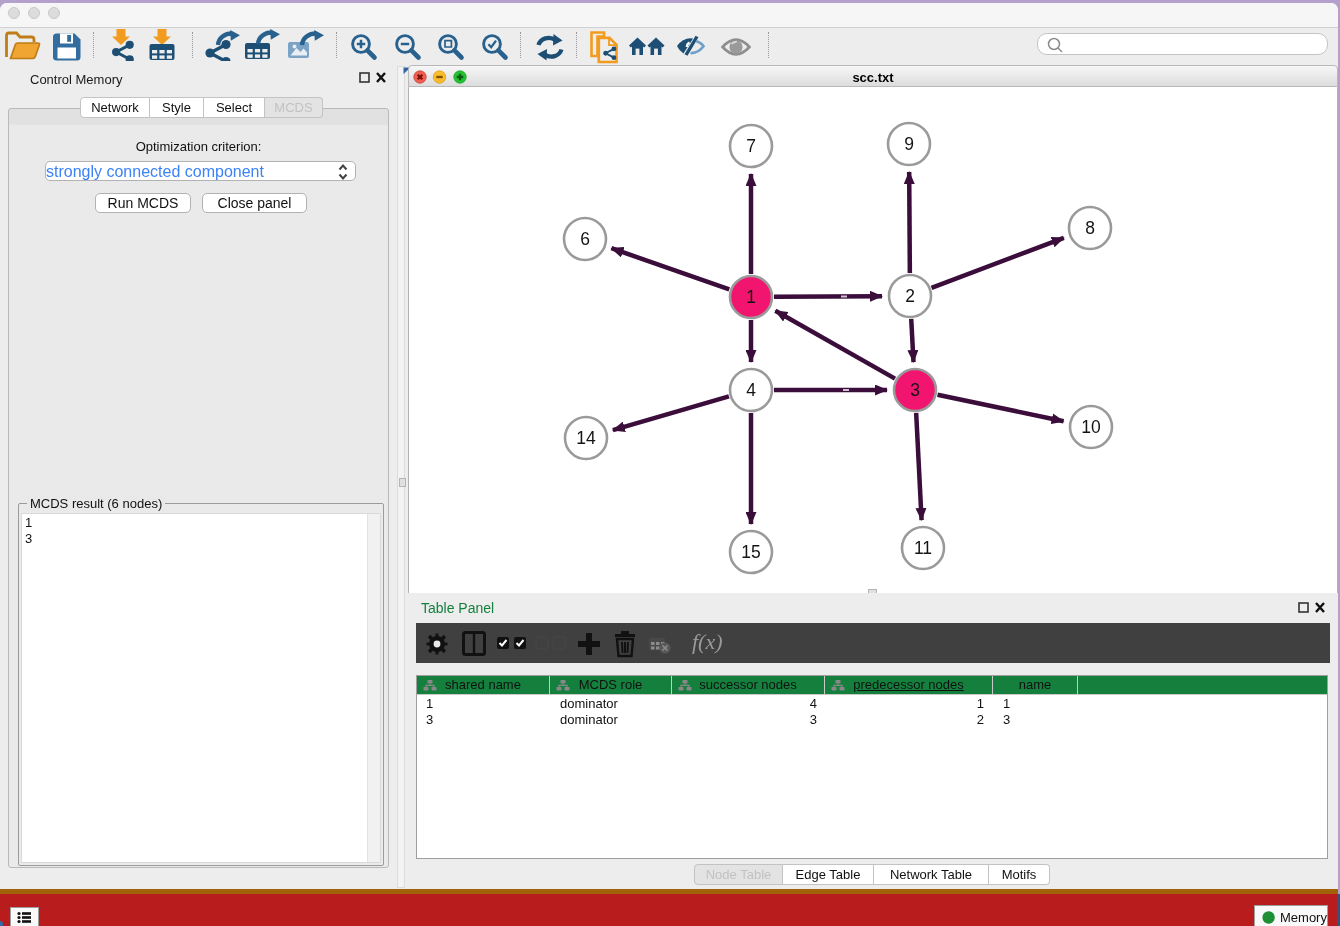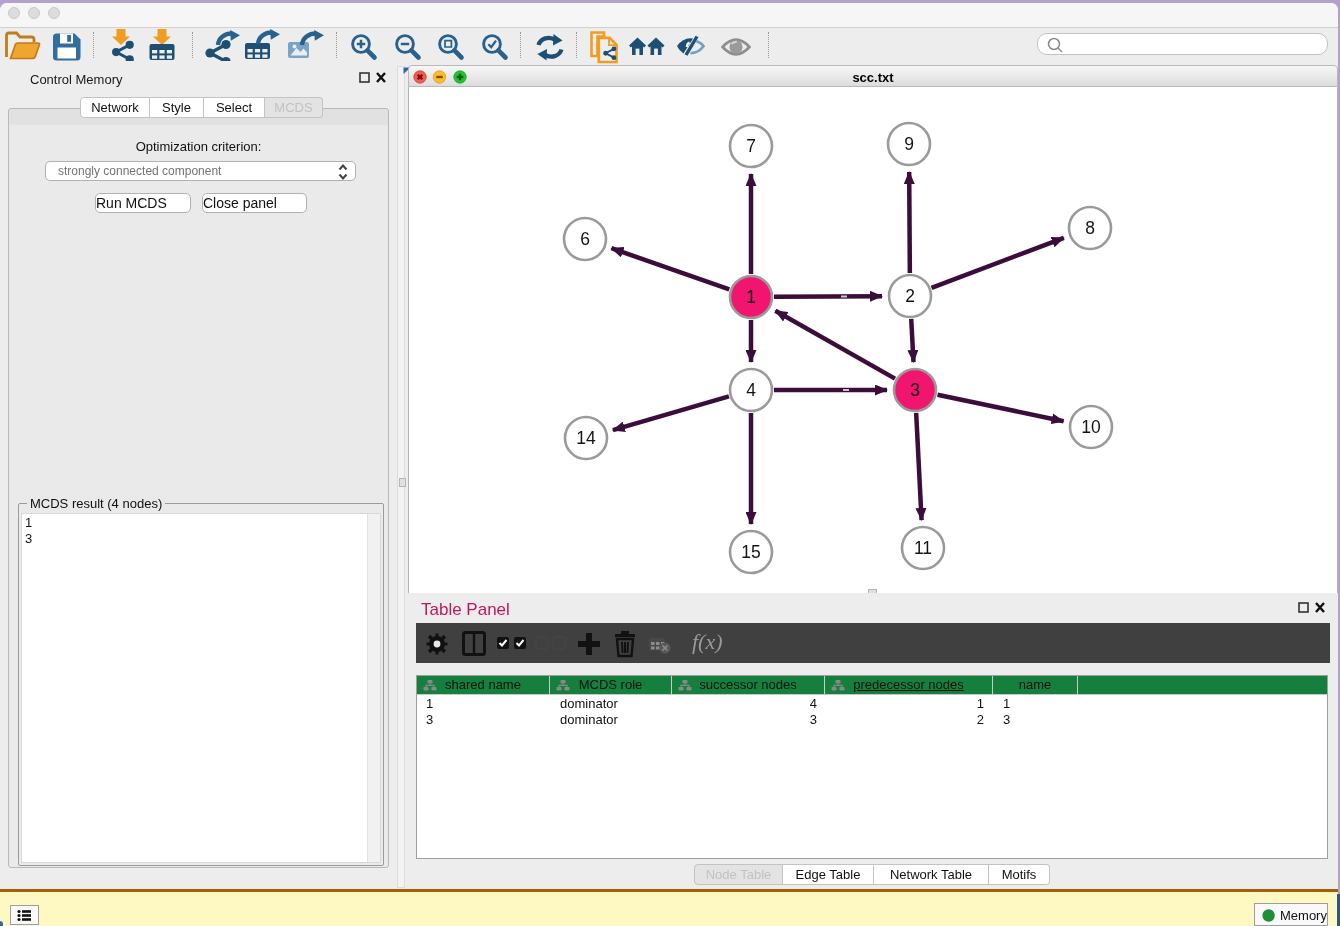--- a/index.html
+++ b/index.html
@@ -27,25 +27,25 @@
 .cp-tabs { position:absolute; left:80px; top:34px; height:21px; z-index:3; }
 .tab { position:relative; float:left; height:21px; line-height:20px; text-align:center;
   background:#fff; border:1px solid #c3c3c3; border-left:none; font-size:13px; color:#111; }
 .tab:first-child { border-left:1px solid #c3c3c3; border-radius:4px 0 0 4px; }
 .tab.sel { background:#e3e3e3; color:#c2c2c2; border-radius:0 4px 4px 0; }
 .cp-pane { position:absolute; left:8px; top:45px; width:381px; height:760px;
   background:linear-gradient(#e1e1e1 0px, #e1e1e1 15px, #eaeaea 17px, #eaeaea 100%); border:1px solid #b9b9b9; border-radius:3px; }
 .opt-label { position:absolute; left:0; top:30px; width:100%; text-align:center;
   font-size:13px; color:#111; }
 .combo { position:absolute; left:36px; top:52px; width:311px; height:20px; background:#fff;
-  border:1px solid #b2b2b2; border-radius:5px; font-size:12px; color:#737373; line-height:19px;
-  padding-left:12px; }
+  border:1px solid #b2b2b2; border-radius:5px; font-size:16px; color:#3b82f6; line-height:19px;
+  }
 .combo .arrows { position:absolute; right:6px; top:2px; }
 .btn { position:absolute; height:20px; background:#fff; border:1px solid #b2b2b2;
-  border-radius:5px; font-size:14px; color:#111; line-height:19px; }
+  border-radius:5px; font-size:14px; color:#111; text-align:center; line-height:19px; }
 .fieldset { position:absolute; left:9px; top:394px; width:366px; height:363px;
   border:1px solid #9b9b9b; border-radius:2px; }
 .fs-inner { position:absolute; left:2px; right:2px; top:9px; bottom:2px; background:#fff;
   border:1px solid #d9d9d9; }
 .fs-legend { position:absolute; left:8px; top:-8px; background:#e9e9e9; padding:0 3px;
   font-size:13px; color:#111; }
 .fs-text { position:absolute; left:6px; top:11px; font-size:13px; color:#111; line-height:16px; }
 .fs-scroll { position:absolute; right:3px; top:10px; bottom:3px; width:13px;
   background:#f1f1f1; border-left:1px solid #e2e2e2; }
 
@@ -58,34 +58,34 @@
   background:linear-gradient(#f7f7f7,#dcdcdc); border:1px solid #b9b9b9; border-radius:4px 4px 0 0;
   }
 .net-title .t { position:absolute; top:4px; width:100%; text-align:center; font-size:13px;
   font-weight:bold; color:#000; }
 .net-body { position:absolute; left:0; top:22px; width:930px; height:506px; background:#fff;
   border-left:1px solid #b3b3b3; border-right:1px solid #b3b3b3; }
 .hgrip { position:absolute; left:460px; top:524px; width:9px; height:7px;
   background:#e0e0e0; border:1px solid #b5b5b5; }
 
 .tp { position:absolute; left:408px; top:590px; width:930px; height:298px; background:#ededed; }
-.tp-head { position:absolute; left:13px; top:7px; font-size:17px; color:#be185d; }
+.tp-head { position:absolute; left:13px; top:7px; font-size:14px; color:#15803d; }
 .tp-toolbar { position:absolute; left:8px; top:30px; width:914px; height:40px; background:#404040; }
 .tbl { position:absolute; left:8px; top:82px; width:912px; height:184px; background:#fff;
   border:1px solid #9e9e9e; }
 .tbl-header { position:absolute; left:0; top:0; width:100%; height:19px; background:#15803d;
   border-bottom:1px solid #c9c9c9; font-size:13px; color:#111; }
 .th { position:absolute; top:0; height:19px; line-height:18px; text-align:center;
   border-right:1px solid #c9c9c9; }
 .tr { position:absolute; width:100%; height:16px; font-size:13px; color:#111; }
 .td { position:absolute; line-height:16px; }
 .tp-tabs { position:absolute; left:286px; top:271px; height:21px; }
 
 .status { position:absolute; left:0; top:886px; width:1338px; height:37px;
-  background:#fef9c3; border-top:3px solid #a16207; }
+  background:#b91c1c; border-top:5px solid #a16207; }
 .listbtn { position:absolute; left:10px; top:13px; width:29px; height:20px; background:#f9f9f9;
   border:1px solid #9e9e9e; }
 .membtn { position:absolute; right:10px; top:11px; width:74px; height:23px; background:#f9f9f9;
   border:1px solid #9e9e9e; font-size:13px; color:#111; }
 </style>
 </head>
 <body>
 <div class="win">
   <div class="titlebar">
     <div class="tl" style="left:8px"></div>
@@ -256,21 +256,21 @@
       <div class="combo">strongly connected component
         <svg class="arrows" width="12" height="16">
           <path d="M2.5 5.5 L6 1.5 L9.5 5.5" fill="none" stroke="#444" stroke-width="2"></path>
           <path d="M2.5 10.5 L6 14.5 L9.5 10.5" fill="none" stroke="#444" stroke-width="2"></path>
         </svg>
       </div>
       <div class="btn" style="left:86px;top:84px;width:96px">Run MCDS</div>
       <div class="btn" style="left:193px;top:84px;width:105px">Close panel</div>
       <div class="fieldset">
         <div class="fs-inner"></div>
-        <div class="fs-legend">MCDS result (4 nodes)</div>
+        <div class="fs-legend">MCDS result (6 nodes)</div>
         <div class="fs-text">1<br>3</div>
         <div class="fs-scroll"></div>
       </div>
     </div>
   </div>
   <div class="vsplit">
       <div style="position:absolute;left:0px;top:3px;width:8px;height:822px;background:#f3f3f3;border:1px solid #dcdcdc"></div>
       <div class="grip"></div>
     </div>
   <svg width="8" height="8" style="position:absolute;left:403px;top:64px">

